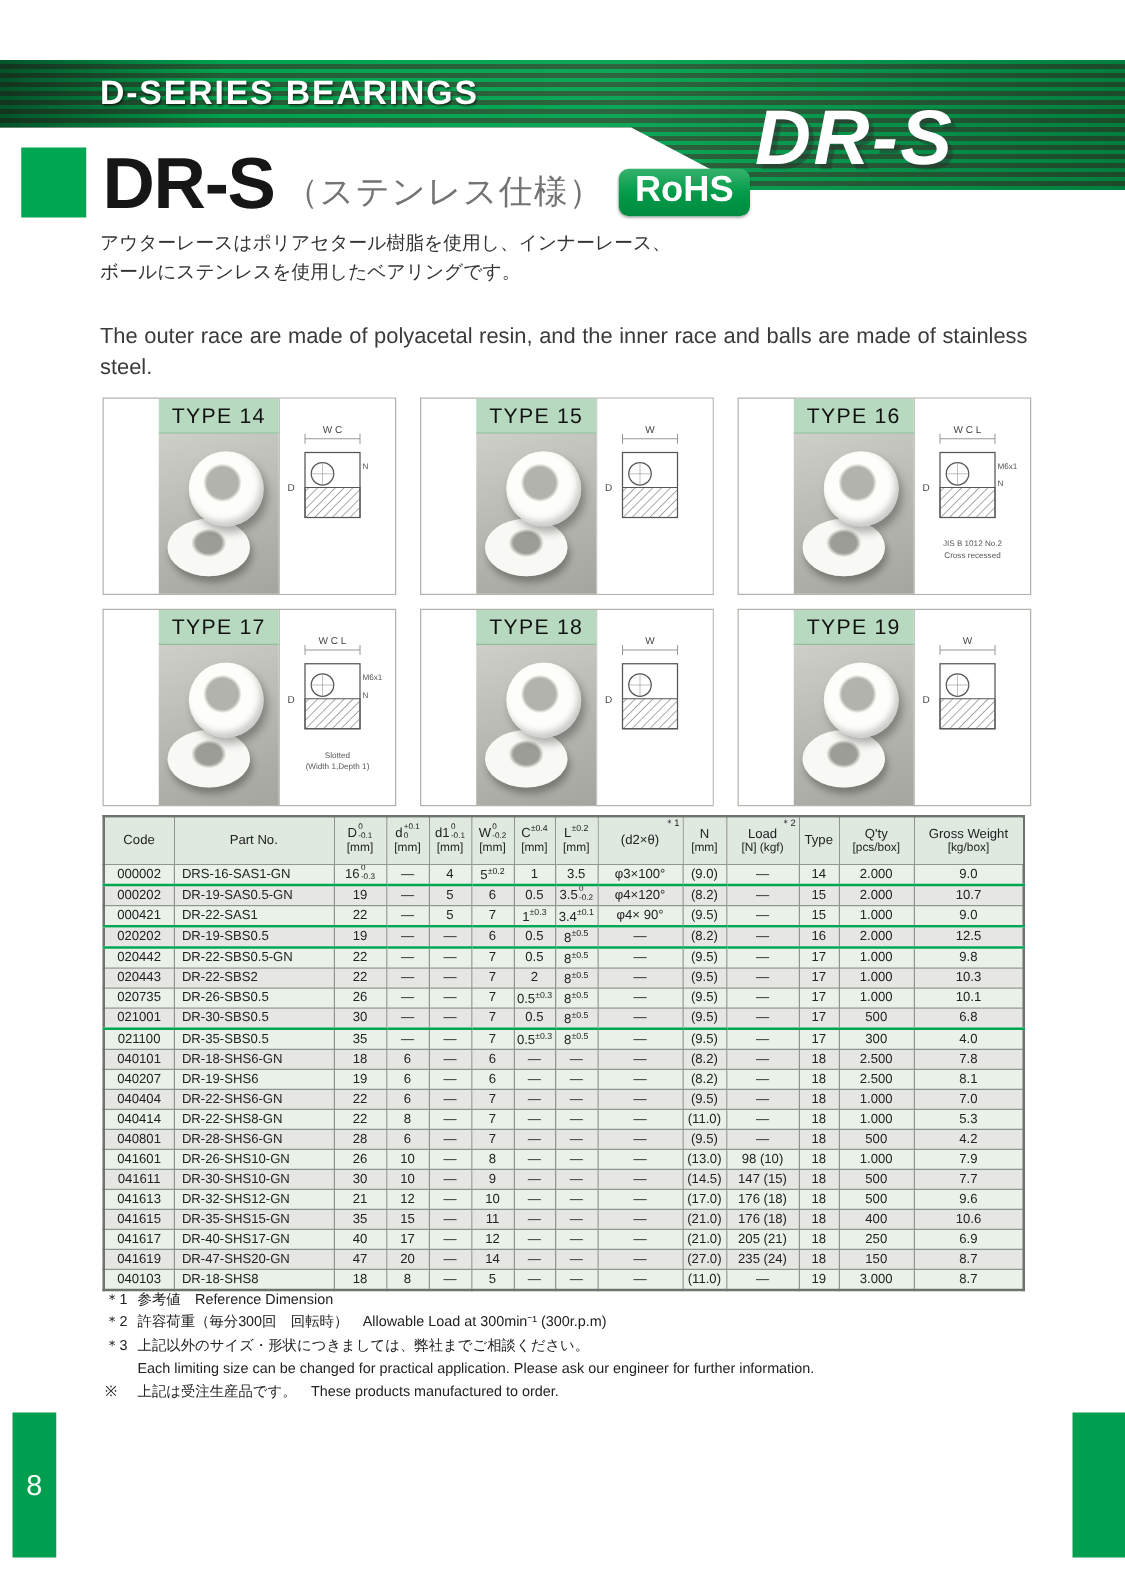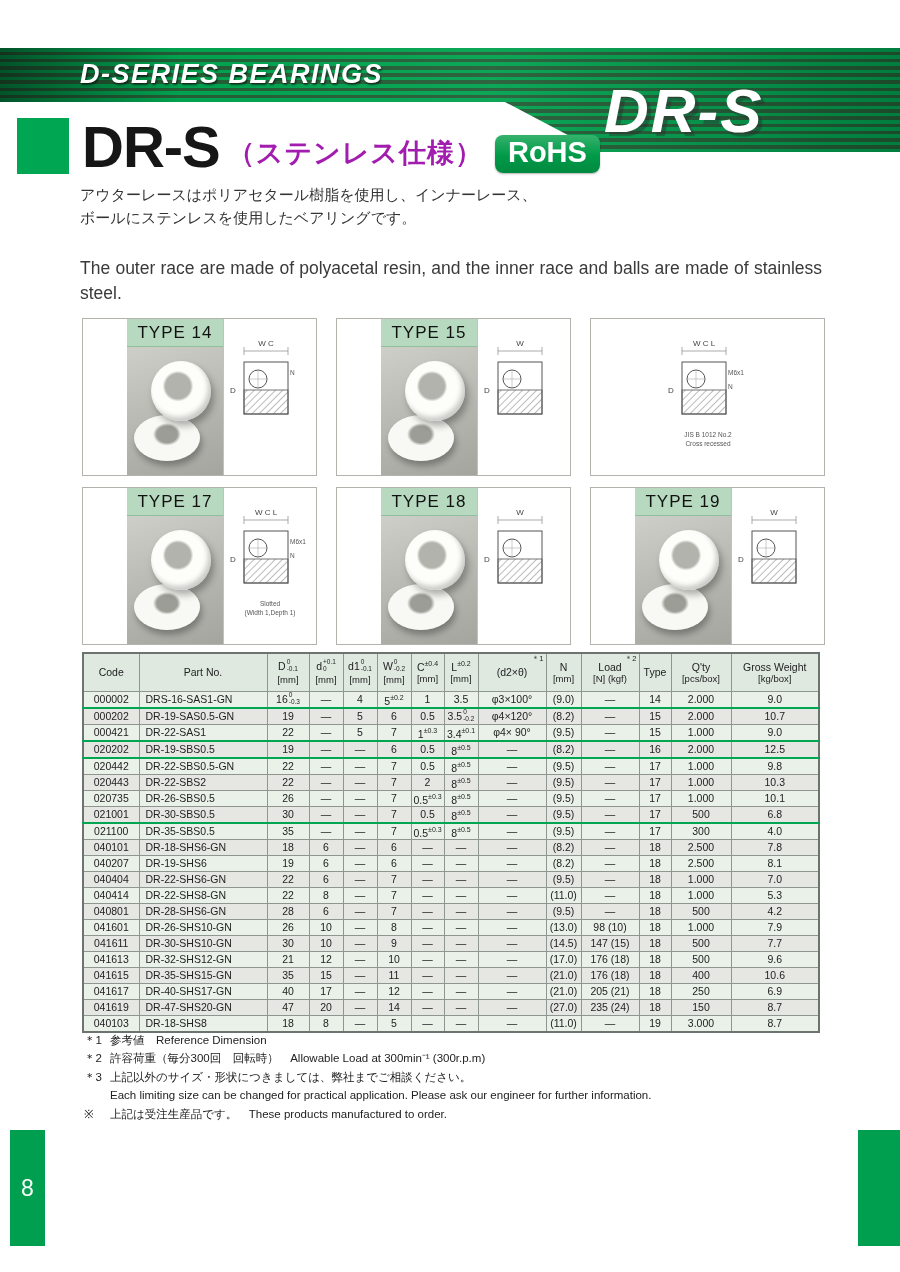--- a/index.html
+++ b/index.html
@@ -5,30 +5,30 @@
   html,body{margin:0;padding:0;background:#fff;}
   .page{position:relative;width:900px;height:1272px;background:#fff;overflow:hidden;
         font-family:"Liberation Sans",sans-serif;color:#222;}
 
   
   .banner{position:absolute;left:0;top:48px;width:900px;height:104px;
     clip-path:polygon(0 0,900px 0,900px 104px,600px 104px,505px 54px,0 54px);
     background:
       linear-gradient(90deg,rgba(5,18,10,.55) 0%,rgba(5,18,10,0) 20%,rgba(255,255,255,.05) 55%,rgba(5,18,10,.25) 100%),
       repeating-linear-gradient(180deg,#00a24f 0px,#00a24f 3.6px,#235c35 3.6px,#235c35 7.2px);}
-  .banner-title{position:absolute;left:80px;top:11px;font-size:27px;font-weight:bold;font-style:italic;
+  .banner-title{position:absolute;left:80px;top:11px;font-size:27px;font-weight:bold;
     color:#fff;letter-spacing:1.5px;text-shadow:1px 2px 2px rgba(0,0,0,.55);}
   .banner-model{position:absolute;left:604px;top:32px;font-size:62px;font-weight:bold;font-style:italic;
     color:#fff;line-height:1;letter-spacing:2px;text-shadow:4px 4px 1px rgba(45,45,45,.45);}
 
   
   .heading{position:absolute;left:17px;top:118px;display:flex;align-items:flex-end;}
   .heading-square{width:52px;height:56px;background:#00A651;}
   .heading-model{font-size:58px;font-weight:bold;color:#161616;line-height:.95;margin-left:13px;letter-spacing:-1px;}
-  .heading-sub{font-size:27px;font-weight:bold;color:#a21caf;margin-left:8px;padding-bottom:3px;letter-spacing:1px;}
+  .heading-sub{font-size:27px;font-weight:normal;color:#737373;margin-left:8px;padding-bottom:3px;letter-spacing:1px;}
   .rohs-badge{margin-left:12px;margin-bottom:1px;font-size:29px;font-weight:bold;color:#fff;
     background:linear-gradient(180deg,#35b26c 0%,#009a48 55%,#008a40 100%);
     border-radius:8px;padding:1px 13px 4px;box-shadow:0 1px 2px rgba(0,0,0,.3);}
 
   
   .intro-jp{position:absolute;left:80px;top:183px;font-size:15px;line-height:1.55;color:#333;}
   .intro-en{position:absolute;left:80px;top:256px;width:742px;font-size:17.5px;line-height:1.42;
     color:#3a3a3a;text-align:justify;}
 
   
@@ -151,20 +151,27 @@
             <text x="6" y="58" font-size="8" fill="#444">D</text>
             <rect x="20" y="27" width="44" height="52" fill="none" stroke="#555" stroke-width="1"></rect>
             <rect x="20" y="55" width="44" height="24" fill="url(#h01)" stroke="#555" stroke-width="0.8"></rect>
             <circle cx="34" cy="44" r="9" fill="#fff" stroke="#555" stroke-width="1"></circle>
             <line x1="34" y1="35" x2="34" y2="53" stroke="#999" stroke-width="0.5"></line>
             <line x1="25" y1="44" x2="43" y2="44" stroke="#999" stroke-width="0.5"></line>
           </svg>
         </div>
       </div>
       <div class="panel">
+        <div class="panel-photo-col">
+          <div class="panel-title">TYPE 16</div>
+          <div class="panel-photo">
+            <div class="bearing lying"></div>
+            <div class="bearing standing"></div>
+          </div>
+        </div>
         <div class="panel-drawing">
           <svg width="92" height="124" viewBox="0 0 92 124">
             <defs>
               <pattern id="h02" width="5" height="5" patternUnits="userSpaceOnUse" patternTransform="rotate(45)">
                 <line x1="0" y1="0" x2="0" y2="5" stroke="#777" stroke-width="1"></line>
               </pattern>
             </defs>
             <text x="42" y="11" font-size="8" fill="#444" text-anchor="middle">W  C  L</text>
             <line x1="20" y1="16" x2="64" y2="16" stroke="#888" stroke-width="0.7"></line>
             <line x1="20" y1="12" x2="20" y2="20" stroke="#888" stroke-width="0.7"></line>

